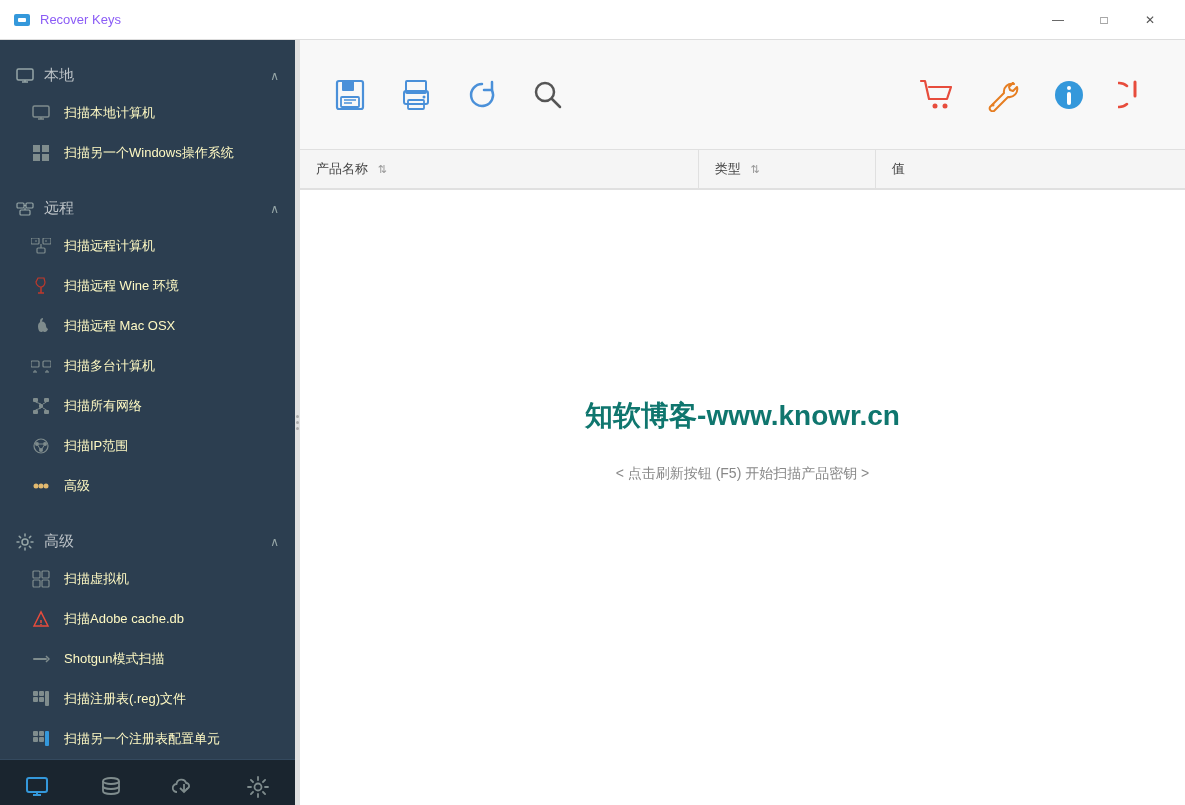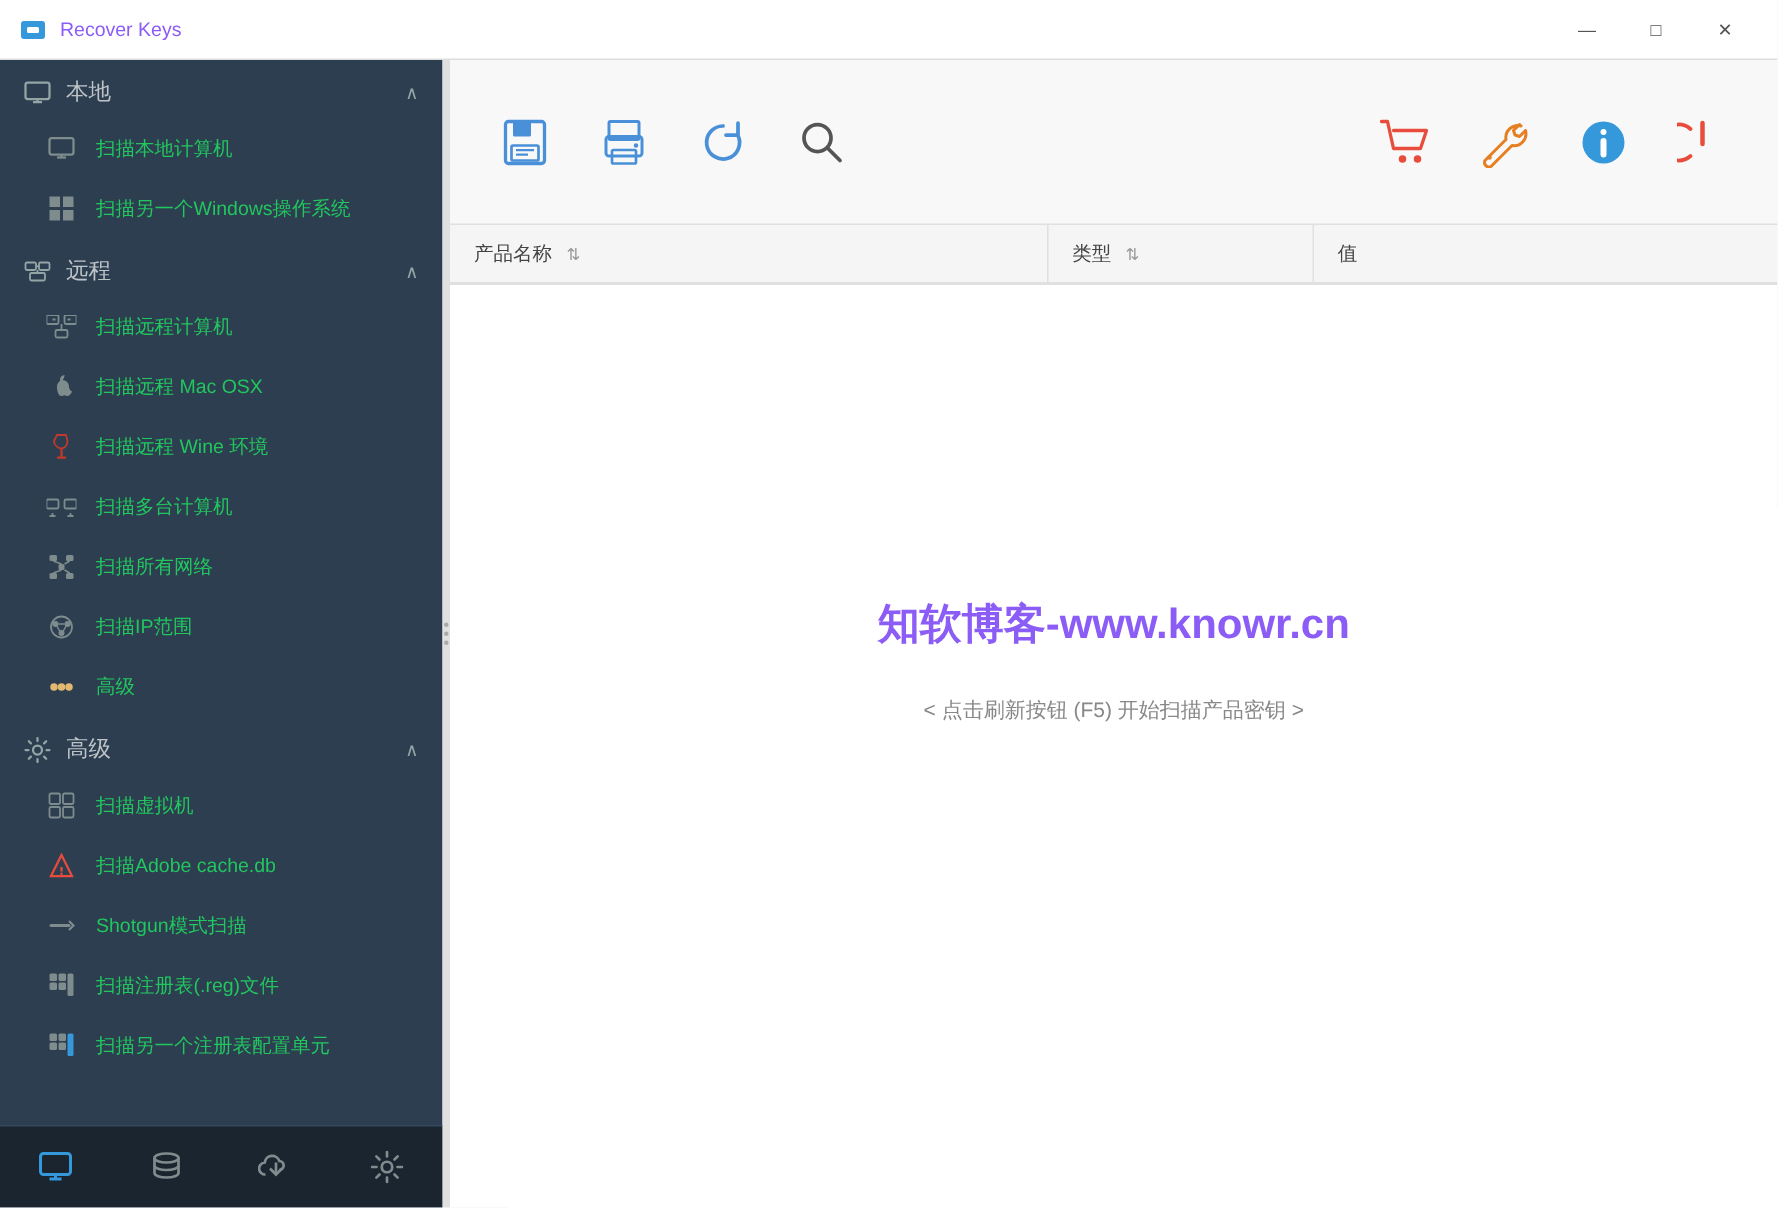--- a/index.html
+++ b/index.html
@@ -69,21 +69,21 @@
     }
 
     .sidebar-section {
       padding: 0;
     }
 
     .section-header {
       display: flex;
       align-items: center;
       justify-content: space-between;
-      padding: 12px 16px 8px 16px;
+      padding: 26px 16px 8px 16px;
       font-size: 15px;
       color: #bdc3c7;
       cursor: pointer;
       gap: 43px;
     }
     .section-header .section-label {
       display: flex;
       align-items: center;
       gap: 10px;
     }
@@ -91,21 +91,21 @@
       font-size: 12px;
       color: #95a5a6;
     }
 
     .sidebar-item {
       display: flex;
       align-items: center;
       gap: 12px;
       padding: 9px 16px 9px 30px;
       font-size: 13px;
-      color: #22c55e;
+      color: #fef9c3;
       cursor: pointer;
       transition: background 0.15s;
     }
     .sidebar-item .item-icon {
       width: 22px;
       height: 22px;
       display: flex;
       align-items: center;
       justify-content: center;
       font-size: 16px;
@@ -237,21 +237,21 @@
       display: flex;
       flex-direction: column;
       align-items: center;
       justify-content: center;
       height: 500px;
       gap: 30px;
     }
     .watermark-text {
       font-size: 28px;
       font-weight: bold;
-      color: #8b5cf6;
+      color: #0f766e;
       font-family: 'Microsoft YaHei', sans-serif;
     }
     .hint-text {
       font-size: 14px;
       color: #888;
       text-align: right;
     }
   </style>
 </head>
 <body>
@@ -336,36 +336,36 @@
             <line x1="4" y1="3" x2="6" y2="3" stroke="#7f8c8d" stroke-width="1.2"></line>
             <line x1="14" y1="3" x2="16" y2="3" stroke="#7f8c8d" stroke-width="1.2"></line>
             <line x1="10" y1="6" x2="10" y2="10" stroke="#7f8c8d" stroke-width="1.2"></line>
           </svg>
         </div>
         <span>扫描远程计算机</span>
       </div>
 
       <div class="sidebar-item">
         <div class="item-icon">
-          <svg width="16" height="18" viewBox="0 0 16 18">
-            <path d="M13 9c0-3-2-4.5-4-4.5S5 6 5 9s1 6 3 6c1 0 1.5-.5 2-.5s1 .5 2 .5c2 0 3-3 3-3-1.5-.8-2-2-2-3.5zM9 4c1-1.2 1-2.5 1-3-1.5.1-3 1.2-3 3 0 .3 0 .6.1 1C8 5 8.5 4.8 9 4z" fill="#7f8c8d"></path>
-          </svg>
-        </div>
-        <span>扫描远程 Mac OSX</span>
-      </div>
-
-      <div class="sidebar-item">
-        <div class="item-icon">
           <svg width="14" height="18" viewBox="0 0 14 18">
             <path d="M4 1h6l1 4c0 3-2 5-4 5S2 8 2 5z" fill="none" stroke="#c0392b" stroke-width="1.2"></path>
             <line x1="7" y1="10" x2="7" y2="16" stroke="#c0392b" stroke-width="1.5"></line>
             <line x1="4" y1="16" x2="10" y2="16" stroke="#c0392b" stroke-width="1.5"></line>
           </svg>
         </div>
         <span>扫描远程 Wine 环境</span>
+      </div>
+
+      <div class="sidebar-item">
+        <div class="item-icon">
+          <svg width="16" height="18" viewBox="0 0 16 18">
+            <path d="M13 9c0-3-2-4.5-4-4.5S5 6 5 9s1 6 3 6c1 0 1.5-.5 2-.5s1 .5 2 .5c2 0 3-3 3-3-1.5-.8-2-2-2-3.5zM9 4c1-1.2 1-2.5 1-3-1.5.1-3 1.2-3 3 0 .3 0 .6.1 1C8 5 8.5 4.8 9 4z" fill="#7f8c8d"></path>
+          </svg>
+        </div>
+        <span>扫描远程 Mac OSX</span>
       </div>
 
       <div class="sidebar-item">
         <div class="item-icon">
           <svg width="20" height="18" viewBox="0 0 20 18">
             <rect x="0" y="4" width="8" height="6" rx="1" fill="none" stroke="#7f8c8d" stroke-width="1.2"></rect>
             <rect x="12" y="4" width="8" height="6" rx="1" fill="none" stroke="#7f8c8d" stroke-width="1.2"></rect>
             <line x1="4" y1="13" x2="4" y2="15" stroke="#7f8c8d" stroke-width="1.2"></line>
             <line x1="2" y1="15" x2="6" y2="15" stroke="#7f8c8d" stroke-width="1.2"></line>
             <line x1="16" y1="13" x2="16" y2="15" stroke="#7f8c8d" stroke-width="1.2"></line>

